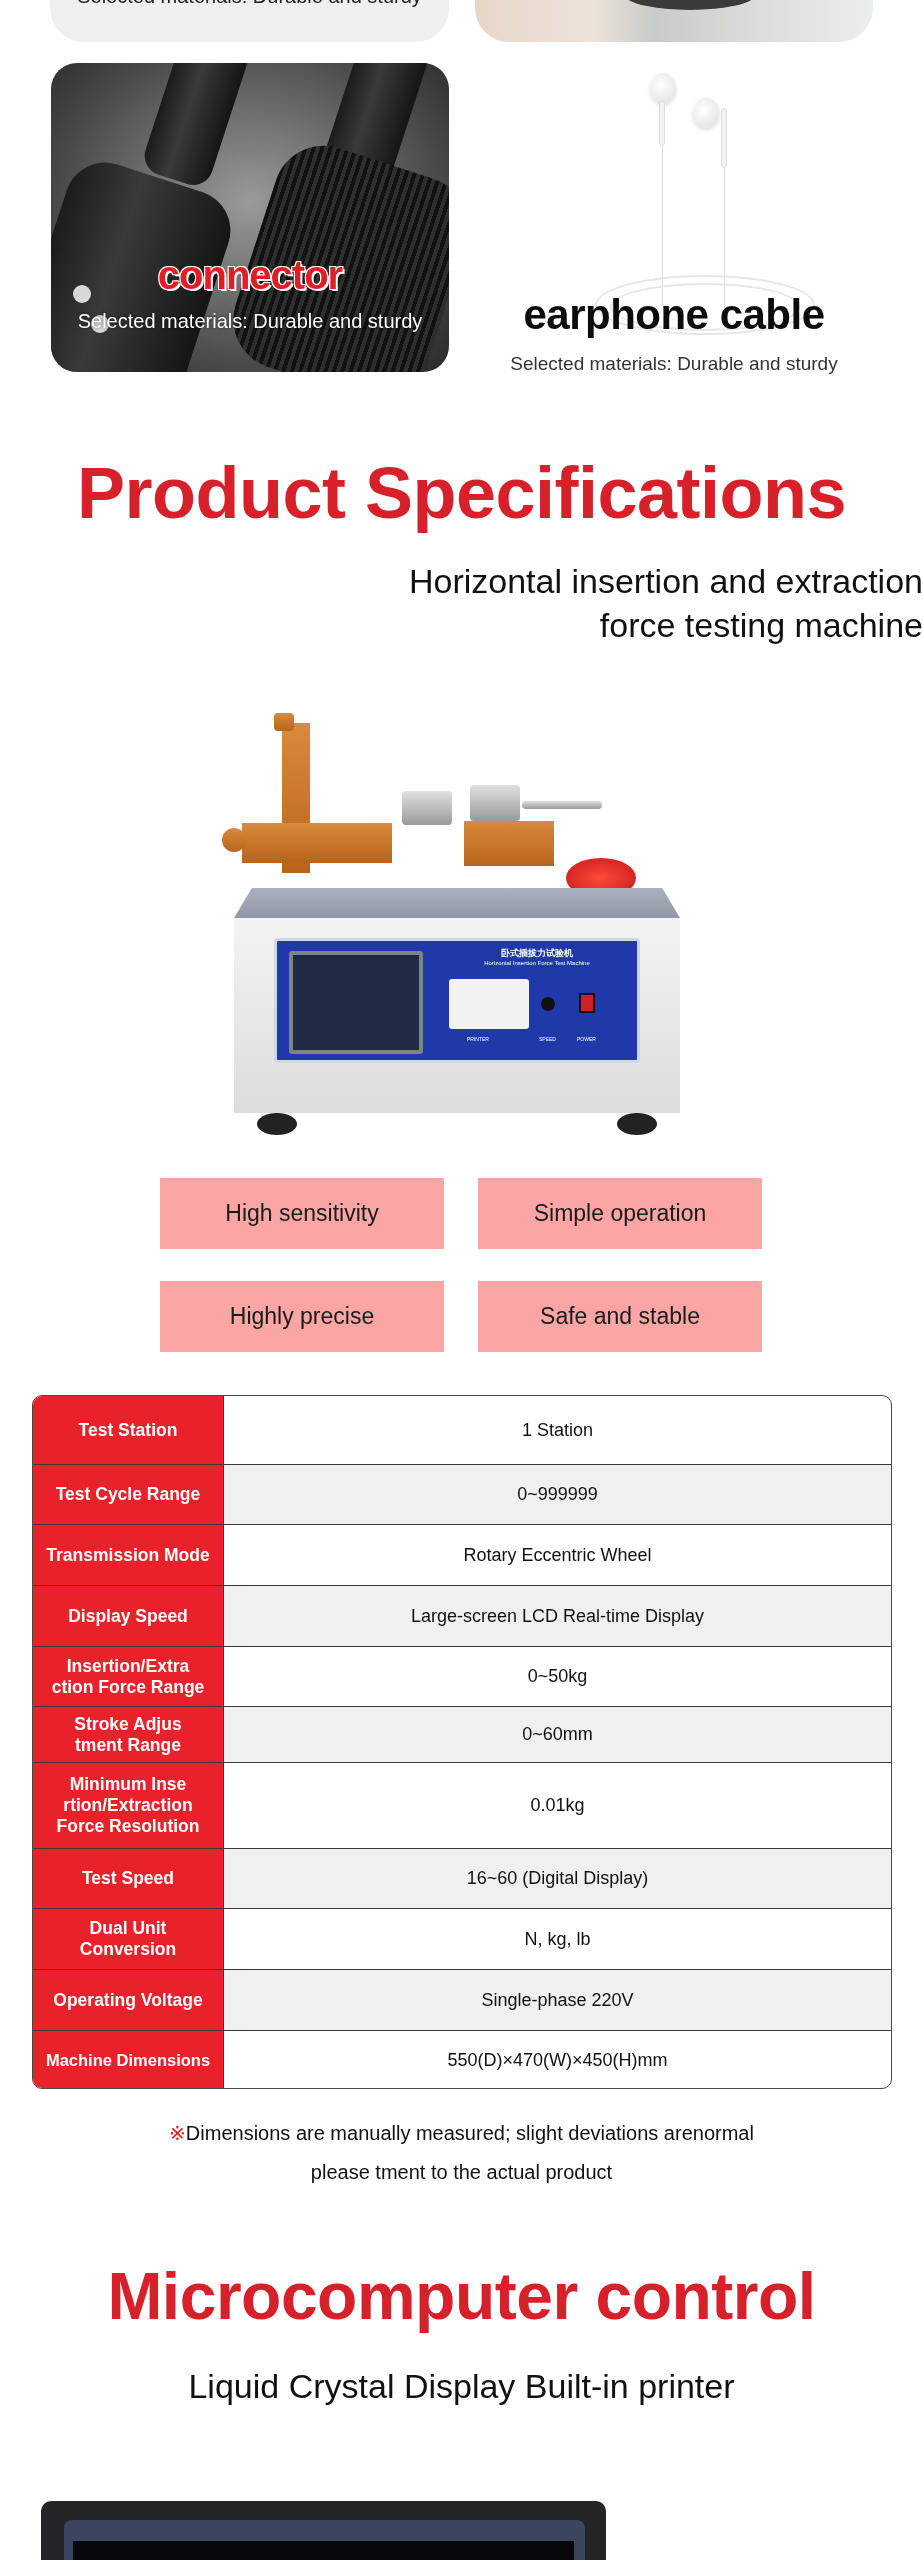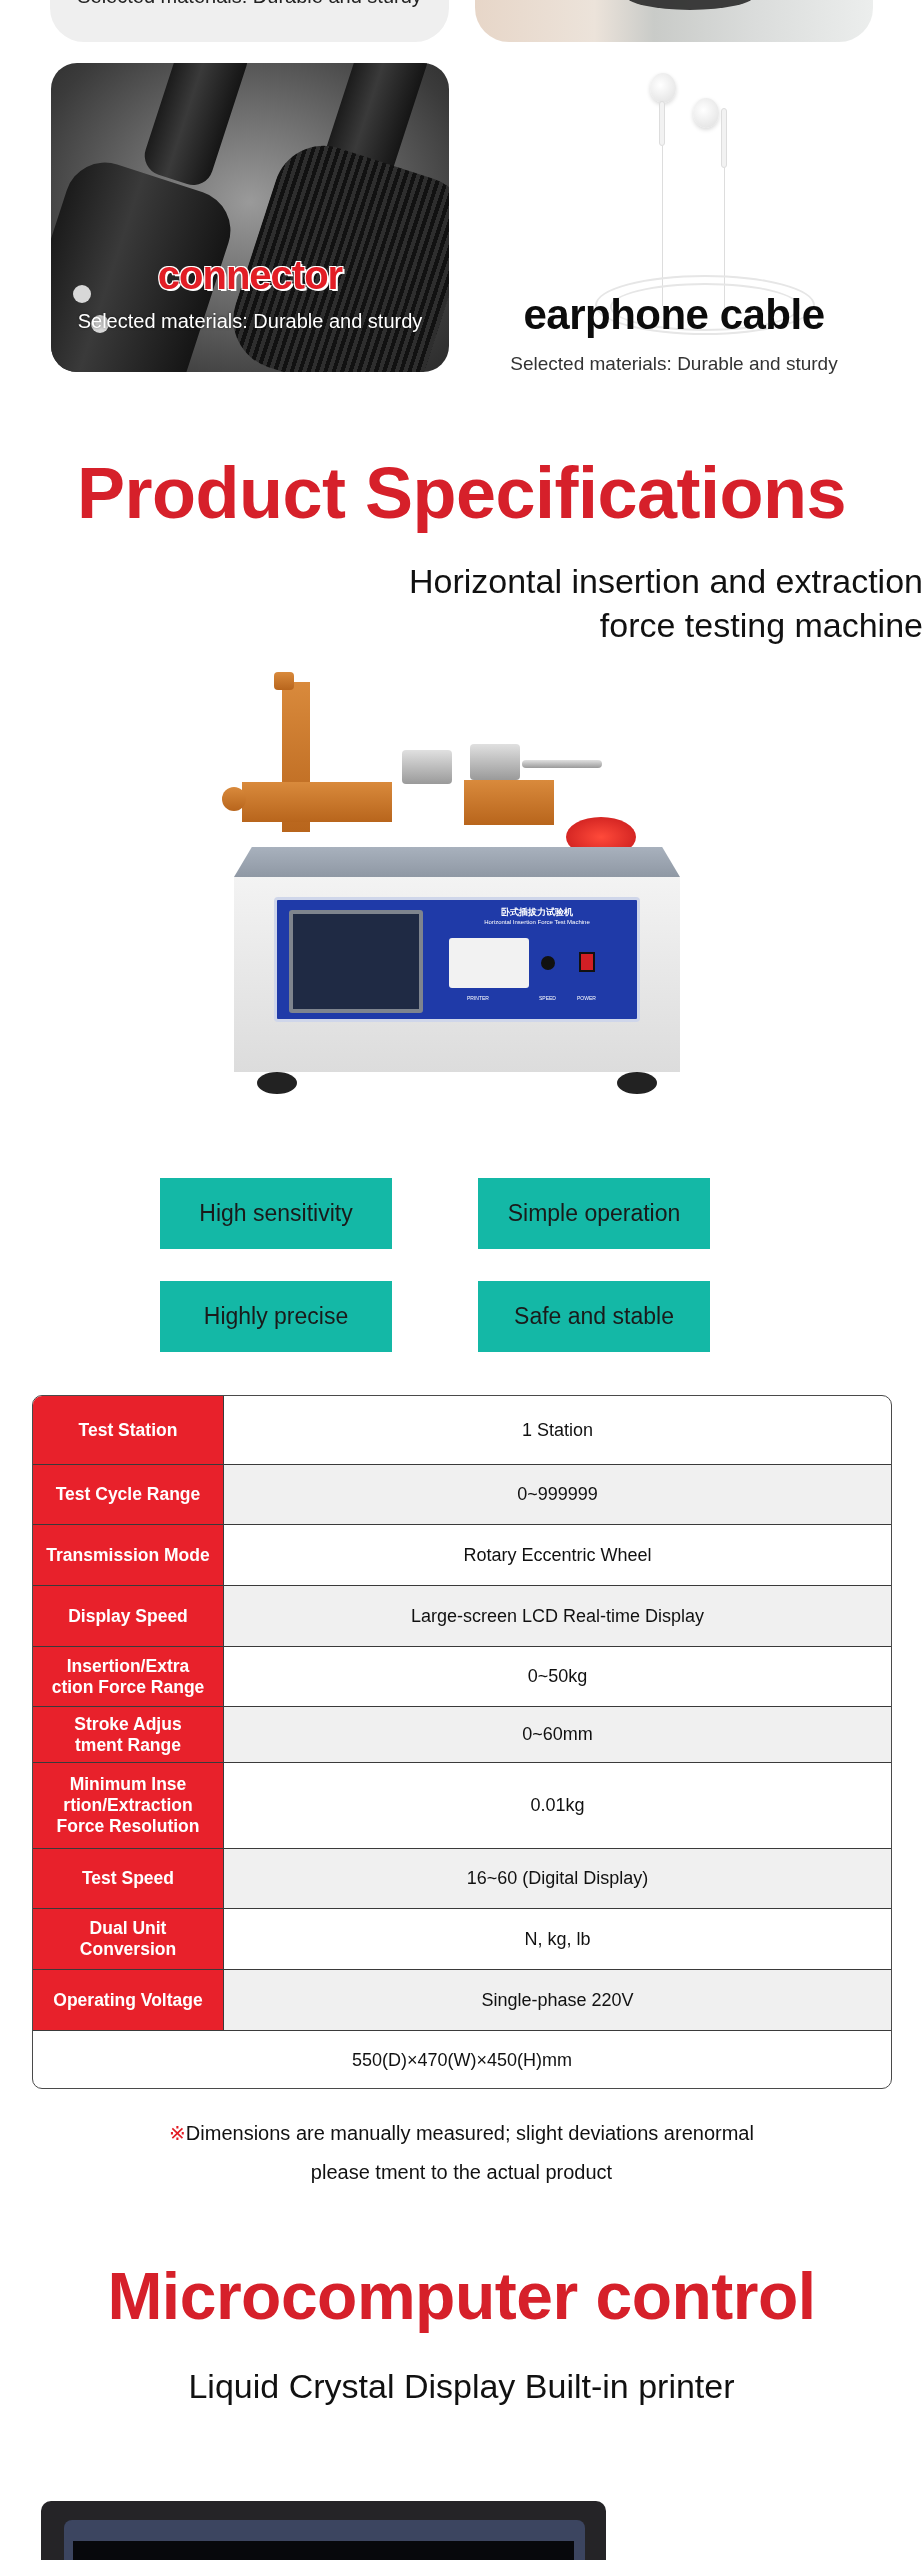--- a/index.html
+++ b/index.html
@@ -35,36 +35,36 @@
   .coil { position: absolute; border: 2px solid #e6e6e6; border-radius: 50%; }
   .ear-title { position: absolute; left: 0; right: 0; top: 228px; text-align: center; font-size: 42px; font-weight: bold; color: #0c0c0c; letter-spacing: -0.5px; }
   .ear-sub { position: absolute; left: 0; right: 0; top: 290px; text-align: center; font-size: 19px; color: #333; white-space: nowrap; }
 
   
   .h-title { left: 0; width: 923px; text-align: center; color: #d6202a; font-weight: bold; }
   .spec-title { top: 452px; font-size: 72px; letter-spacing: -0.5px; }
   .spec-sub { left: 0; width: 923px; top: 559px; text-align: right; font-size: 34px; line-height: 44px; color: #111; }
 
   
-  .machine { left: 212px; top: 672px; width: 490px; height: 450px; }
+  .machine { left: 212px; top: 713px; width: 490px; height: 450px; }
   .m-top { position:absolute; left: 22px; top: 175px; width: 446px; height: 30px; background: linear-gradient(#a8b1bd,#8f98a4); clip-path: polygon(4% 0,96% 0,100% 100%,0 100%); }
   .m-body { position:absolute; left: 22px; top: 205px; width: 446px; height: 195px; background: linear-gradient(#f3f3f3,#dcdcdc); }
   .m-panel { position:absolute; left: 62px; top: 225px; width: 366px; height: 125px; background: #1f3aa8; border: 3px solid #cfd6ea; border-radius: 4px; }
   .m-screen { position:absolute; left: 12px; top: 10px; width: 134px; height: 103px; background: #1f2a44; border: 4px solid #7e848e; border-radius: 3px; }
   .m-printer { position:absolute; left: 172px; top: 38px; width: 80px; height: 50px; background: #f2f2f2; border-radius: 3px; }
   .m-knob { position:absolute; left: 264px; top: 56px; width: 14px; height: 14px; border-radius: 50%; background: #111; }
   .m-switch { position:absolute; left: 302px; top: 52px; width: 16px; height: 20px; background: #d21f25; border: 2px solid #111; }
   .m-label { position:absolute; left: 160px; top: 6px; width: 200px; text-align: center; color: #fff; font-size: 9px; font-weight: bold; }
   .m-foot { position:absolute; top: 400px; width: 40px; height: 22px; border-radius: 50%; background: #222; }
   .m-fixture { position:absolute; background: linear-gradient(#d98a3c,#b8651c); }
   .m-clamp { position:absolute; background: linear-gradient(#e0e0e0,#9a9a9a); border-radius: 4px; }
   .m-wheel { position:absolute; left: 354px; top: 145px; width: 70px; height: 40px; border-radius: 50%; background: radial-gradient(#ff4a3a,#c4171a); }
 
   
-  .feature { position: absolute; width: 232px; height: 71px; background: #14b8a6; display: flex; align-items: center; justify-content: center; font-size: 23px; color: #1a1a1a; }
+  .feature { position: absolute; width: 284px; height: 71px; background: #fca5a5; display: flex; align-items: center; justify-content: center; font-size: 23px; color: #1a1a1a; }
 
   
   .spec-table { left: 32px; top: 1395px; width: 860px; height: 694px; border: 1.5px solid #4a4a4a; border-radius: 10px; overflow: hidden; padding-left: 24px; }
   .row { position: absolute; left: 0; width: 100%; display: flex; border-top: 1.5px solid #3a3a3a; }
   .row:first-child { border-top: none; }
   .cell-label { width: 191px; background: #e8212b; color: #fff; font-weight: bold; font-size: 17.5px; line-height: 21px; text-align: center; display: flex; align-items: center; justify-content: center; padding: 0 6px; border-right: 1.5px solid #3a3a3a; }
   .cell-value { flex: 1; display: flex; align-items: center; justify-content: center; font-size: 18px; color: #111; }
   .row.alt .cell-value { background: #f0f0f0; }
 
   .note { left: 0; width: 923px; text-align: center; font-size: 20px; color: #111; line-height: 39px; }
@@ -186,20 +186,21 @@
   </div>
   <div class="row" style="top:512px;height:61px;">
     <div class="cell-label">Dual Unit<br>Conversion</div>
     <div class="cell-value">N, kg, lb</div>
   </div>
   <div class="row alt" style="top:573px;height:61px;">
     <div class="cell-label">Operating Voltage</div>
     <div class="cell-value">Single-phase 220V</div>
   </div>
   <div class="row" style="top:634px;height:60px;">
+    <div class="cell-label" style="font-size:16.5px;">Machine Dimensions</div>
     <div class="cell-value">550(D)×470(W)×450(H)mm</div>
   </div>
 </div>
 
 <div class="abs note" style="top:2114px;">
   <div><span class="mark">※</span><span>Dimensions are manually measured; slight deviations arenormal</span></div>
   <div>please tment to the actual product</div>
 </div>
 
 <div class="abs h-title mc-title">Microcomputer control</div>

